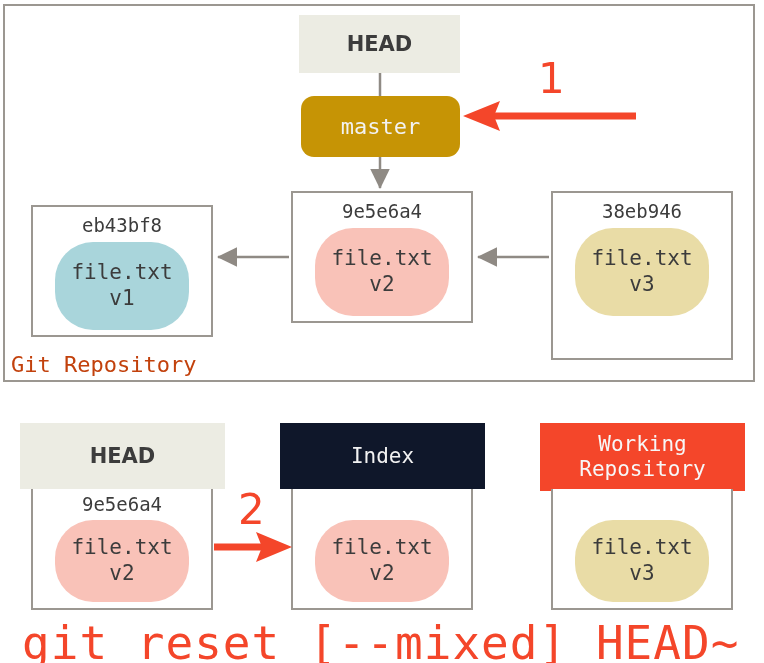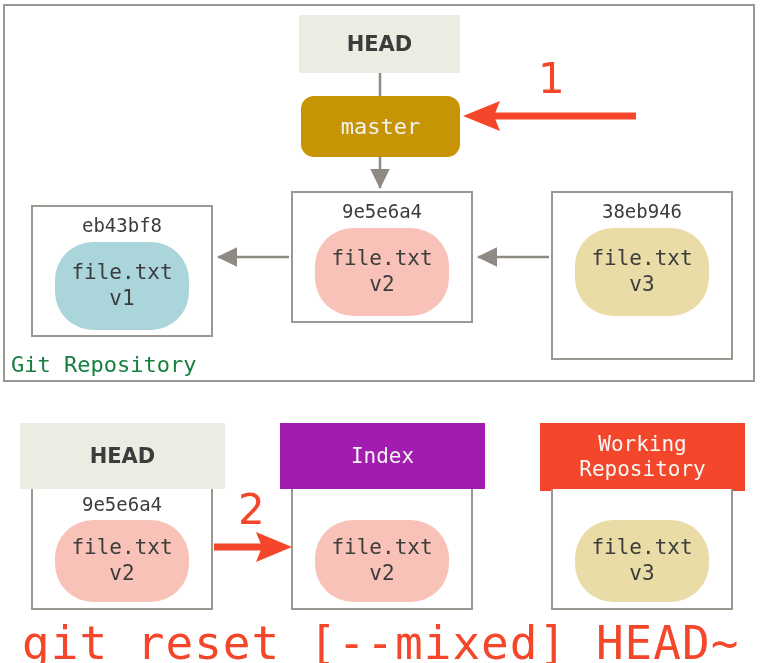--- a/index.html
+++ b/index.html
@@ -21,21 +21,21 @@
   
   .abs { position: absolute; }
 
   .repo-frame {
     border: 2px solid #9b9791;
     background: #ffffff;
     box-sizing: border-box;
   }
 
   .repo-label {
-    color: #15803d;
+    color: #c2410c;
     font-family: "DejaVu Sans Mono", monospace;
     font-size: 22px;
     letter-spacing: 0px;
     white-space: nowrap;
   }
 
   
   .ptr-box {
     box-sizing: border-box;
     display: flex;
@@ -115,21 +115,21 @@
     display: flex;
     align-items: center;
     justify-content: center;
     text-align: center;
     line-height: 1.18;
     font-family: "DejaVu Sans Mono", monospace;
     font-size: 21px;
   }
   .stage-head  { background: #ecece3; color: #3c3c3c;
                  font-family: "DejaVu Sans", sans-serif; font-weight: bold; }
-  .stage-index { background: #a21caf; color: #f2f2f2; }
+  .stage-index { background: #0f172a; color: #f2f2f2; }
   .stage-wd    { background: #f4462a; color: #f7f7f7; }
 
   .stage-body {
     box-sizing: border-box;
     border: 2px solid #9b9791;
     border-top: none;
     background: #ffffff;
   }
 
   

